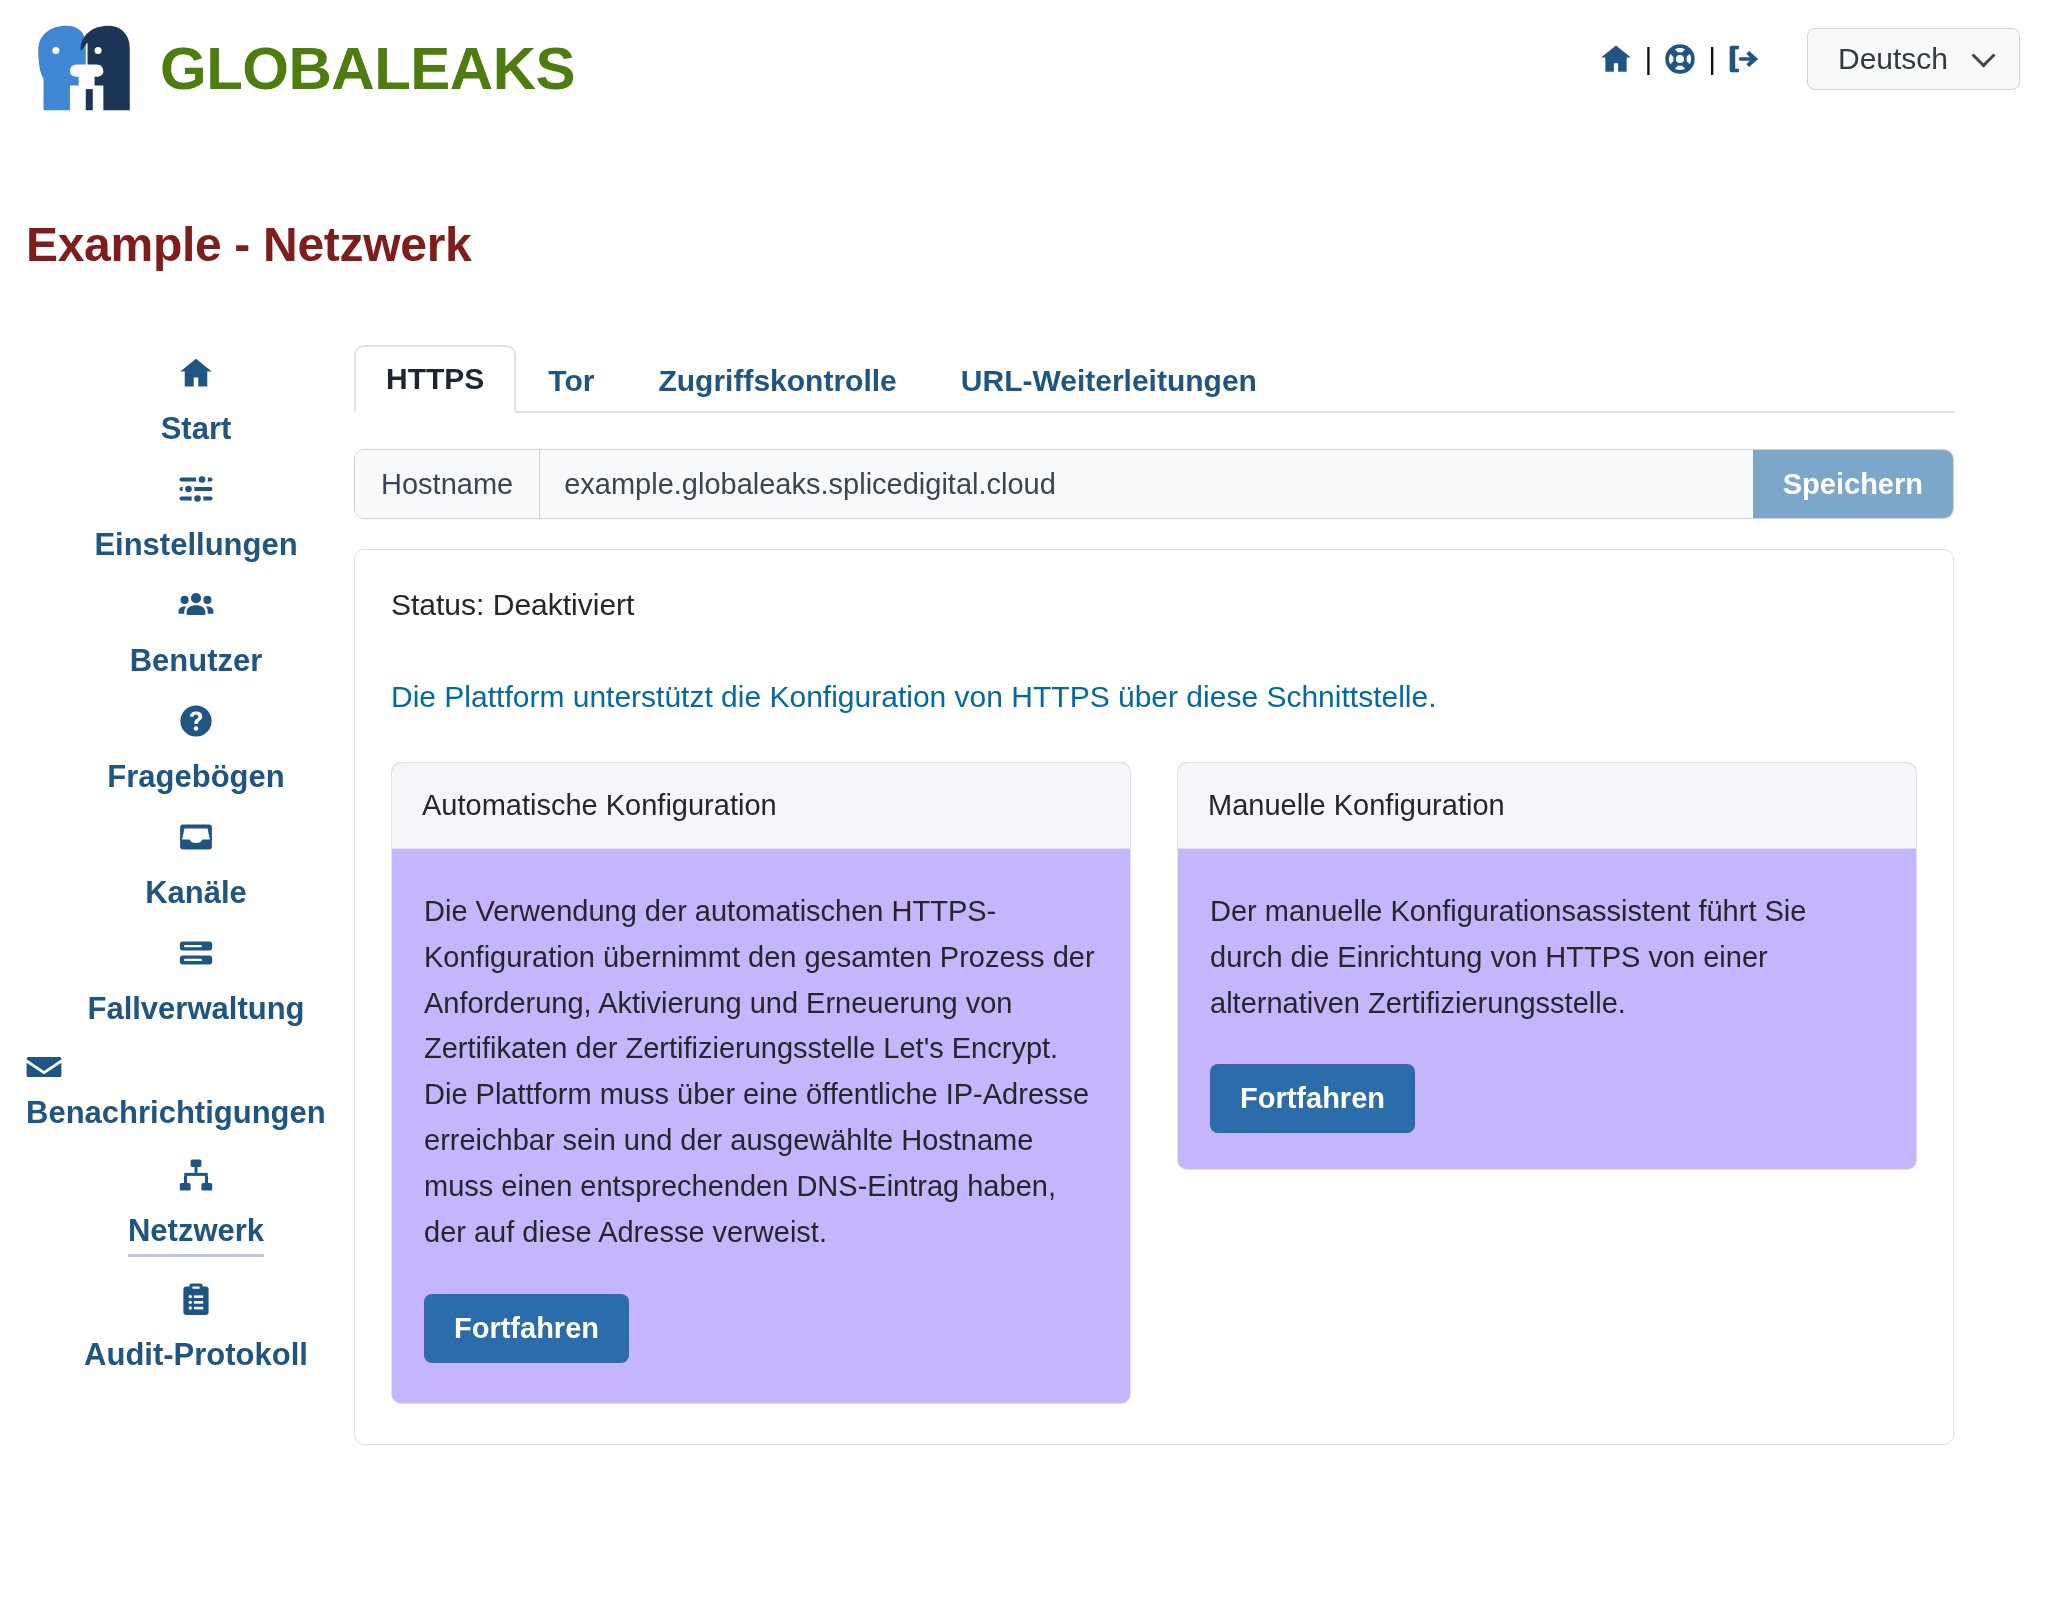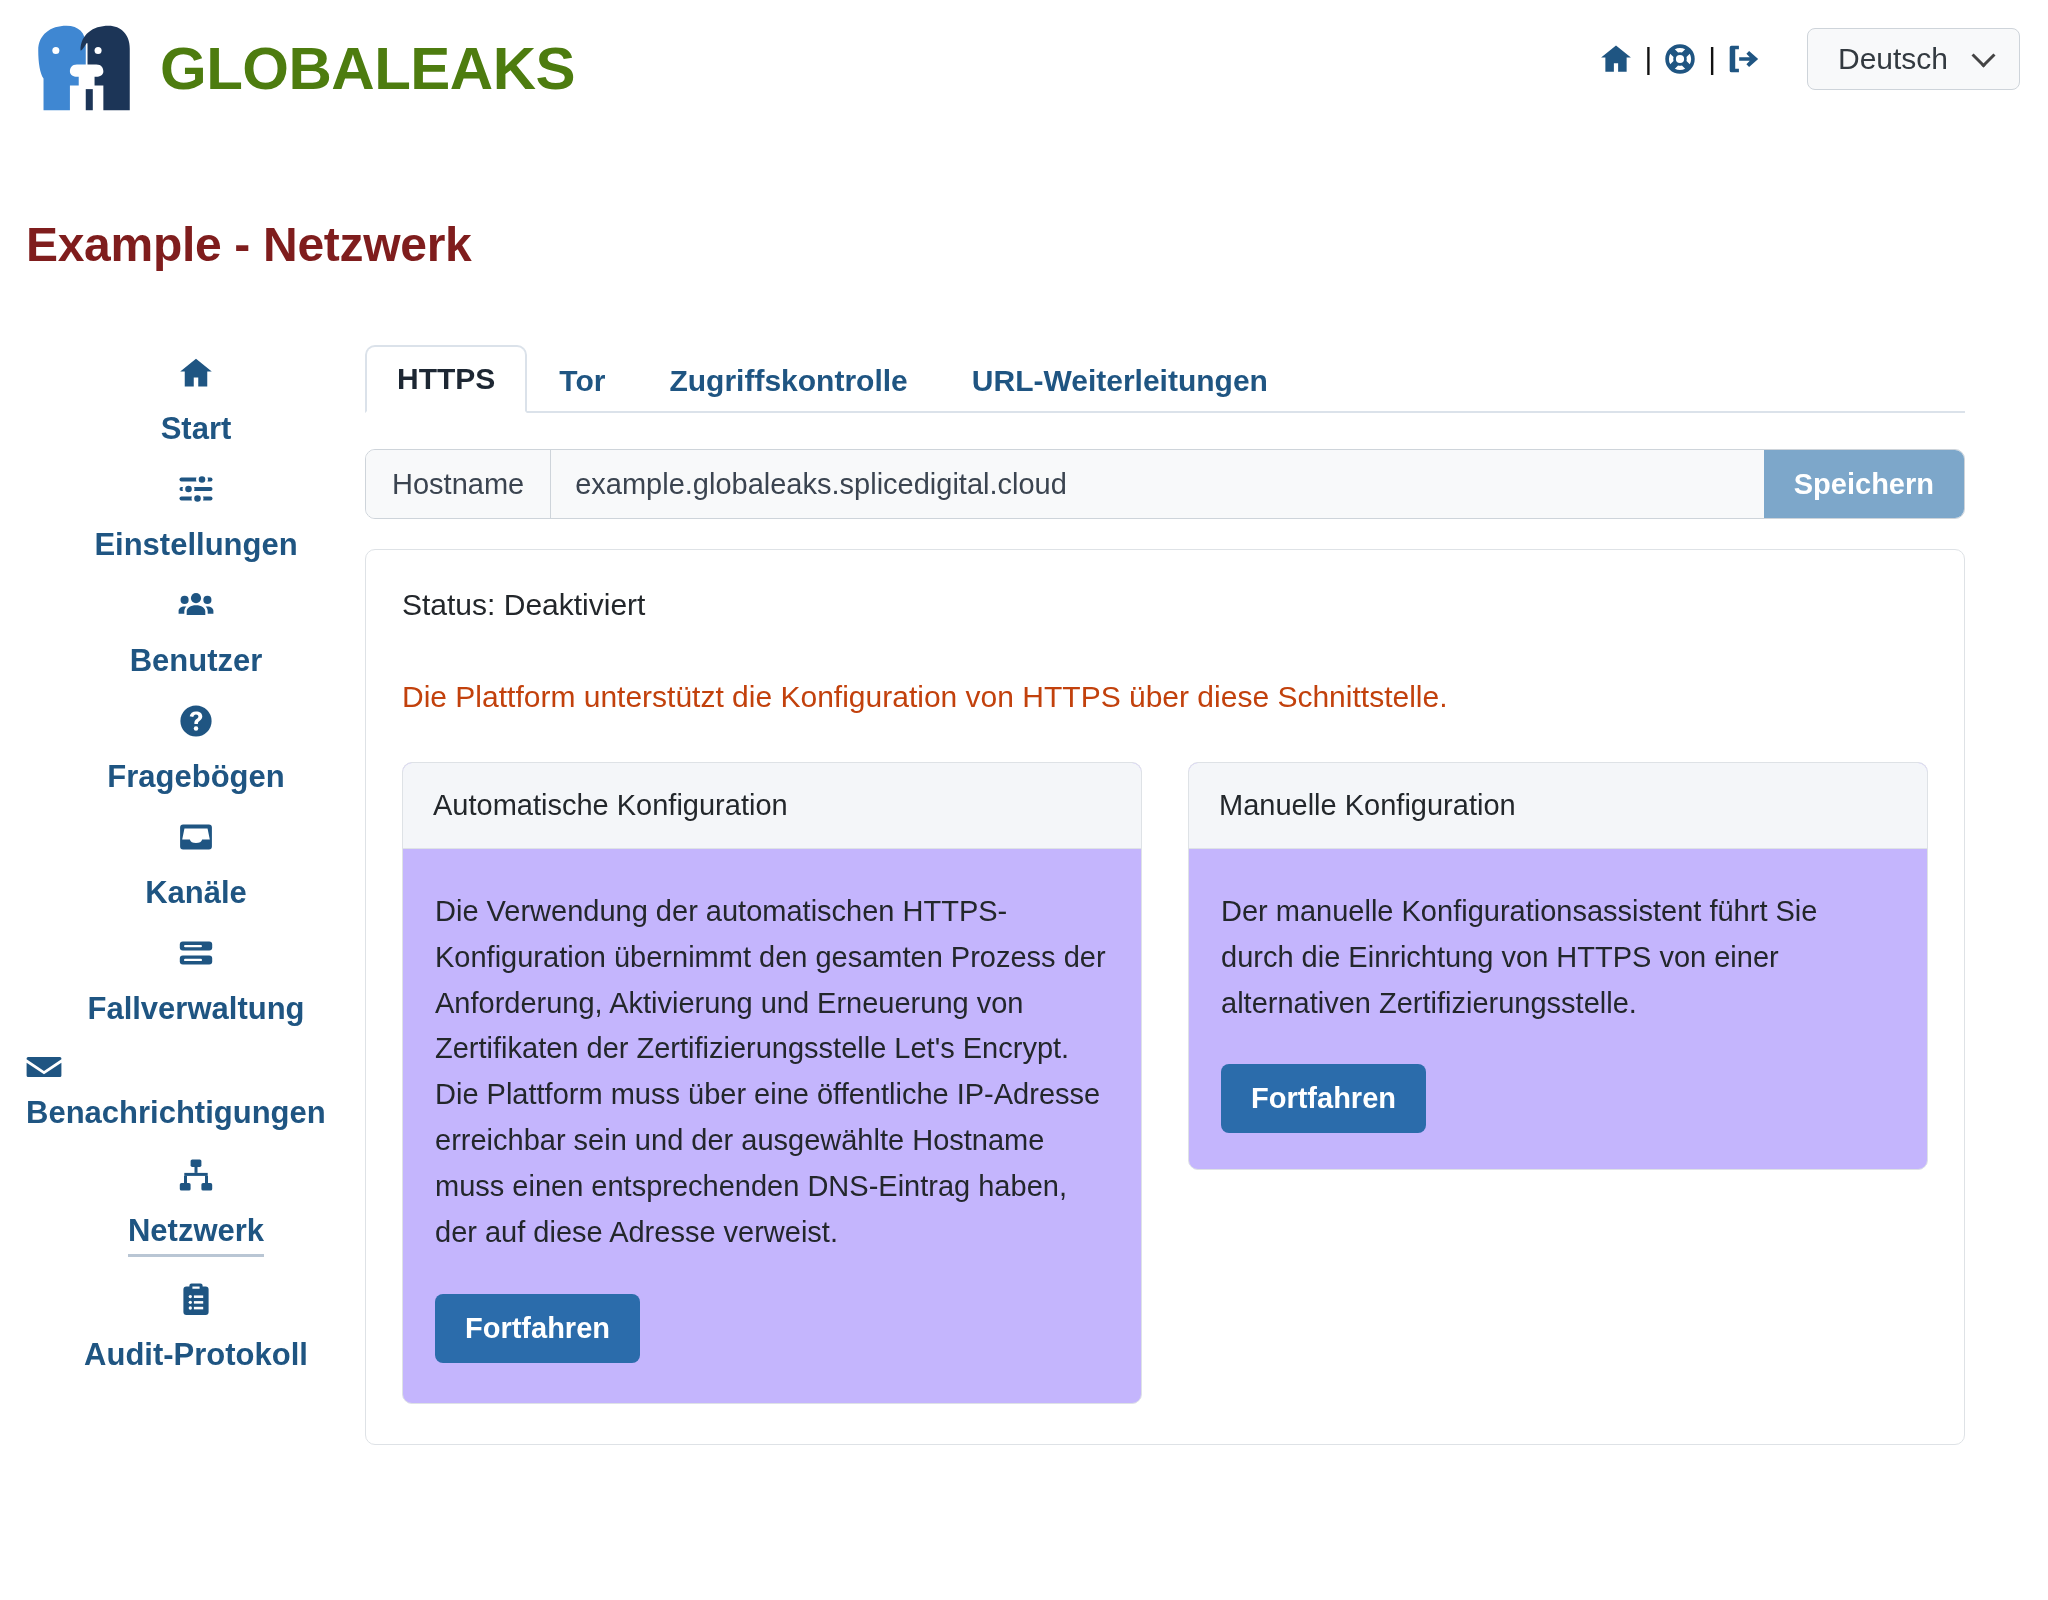--- a/index.html
+++ b/index.html
@@ -137,21 +137,21 @@
   .nav-icon svg { width: 36px; height: 36px; fill: #1f5582; }
   .nav-label { display: inline-block; }
   .nav-item.active .nav-label {
     border-bottom: 3px solid #b9c6d4;
     padding-bottom: 5px;
   }
 
   
   .content {
     position: absolute;
-    left: 365px; top: 0;
+    left: 354px; top: 0;
     width: 1600px;
   }
 
   
   .tabs {
     display: flex;
     align-items: flex-end;
     border-bottom: 2px solid #dbe2ea;
     height: 68px;
     padding-left: 0;
@@ -228,21 +228,21 @@
     padding: 38px 36px 40px 36px;
     min-height: 770px;
   }
   .status-line {
     font-size: 30px;
     color: #23272b;
     margin: 0 0 58px 0;
   }
   .intro-line {
     font-size: 30px;
-    color: #c2410c;
+    color: #0369a1;
     margin: 0 0 48px 0;
   }
 
   .cards {
     display: flex;
     gap: 46px;
     align-items: flex-start;
   }
   .card {
     border: 1px solid #dee2e6;

